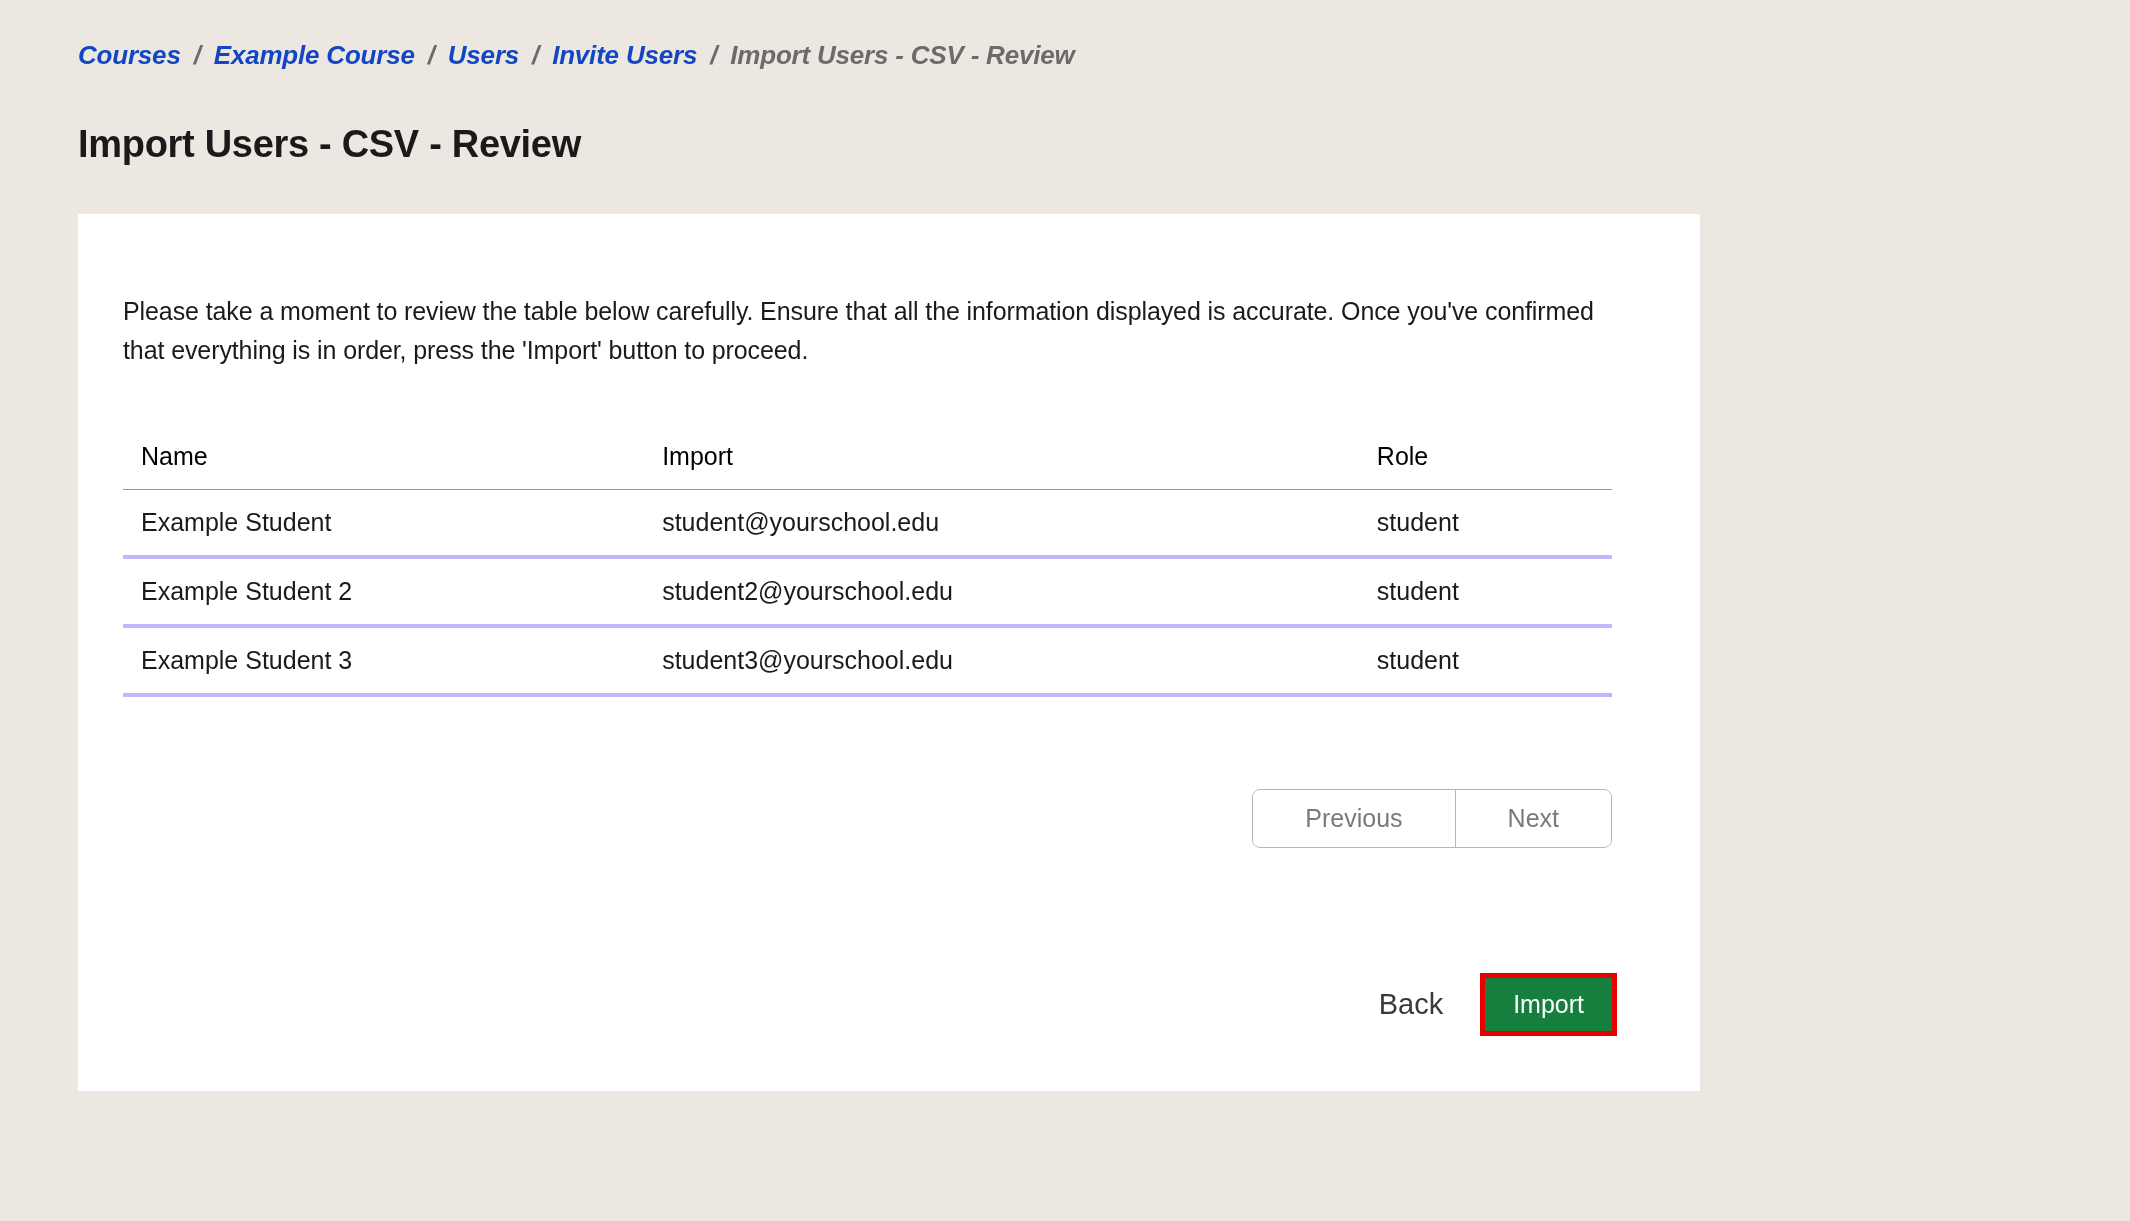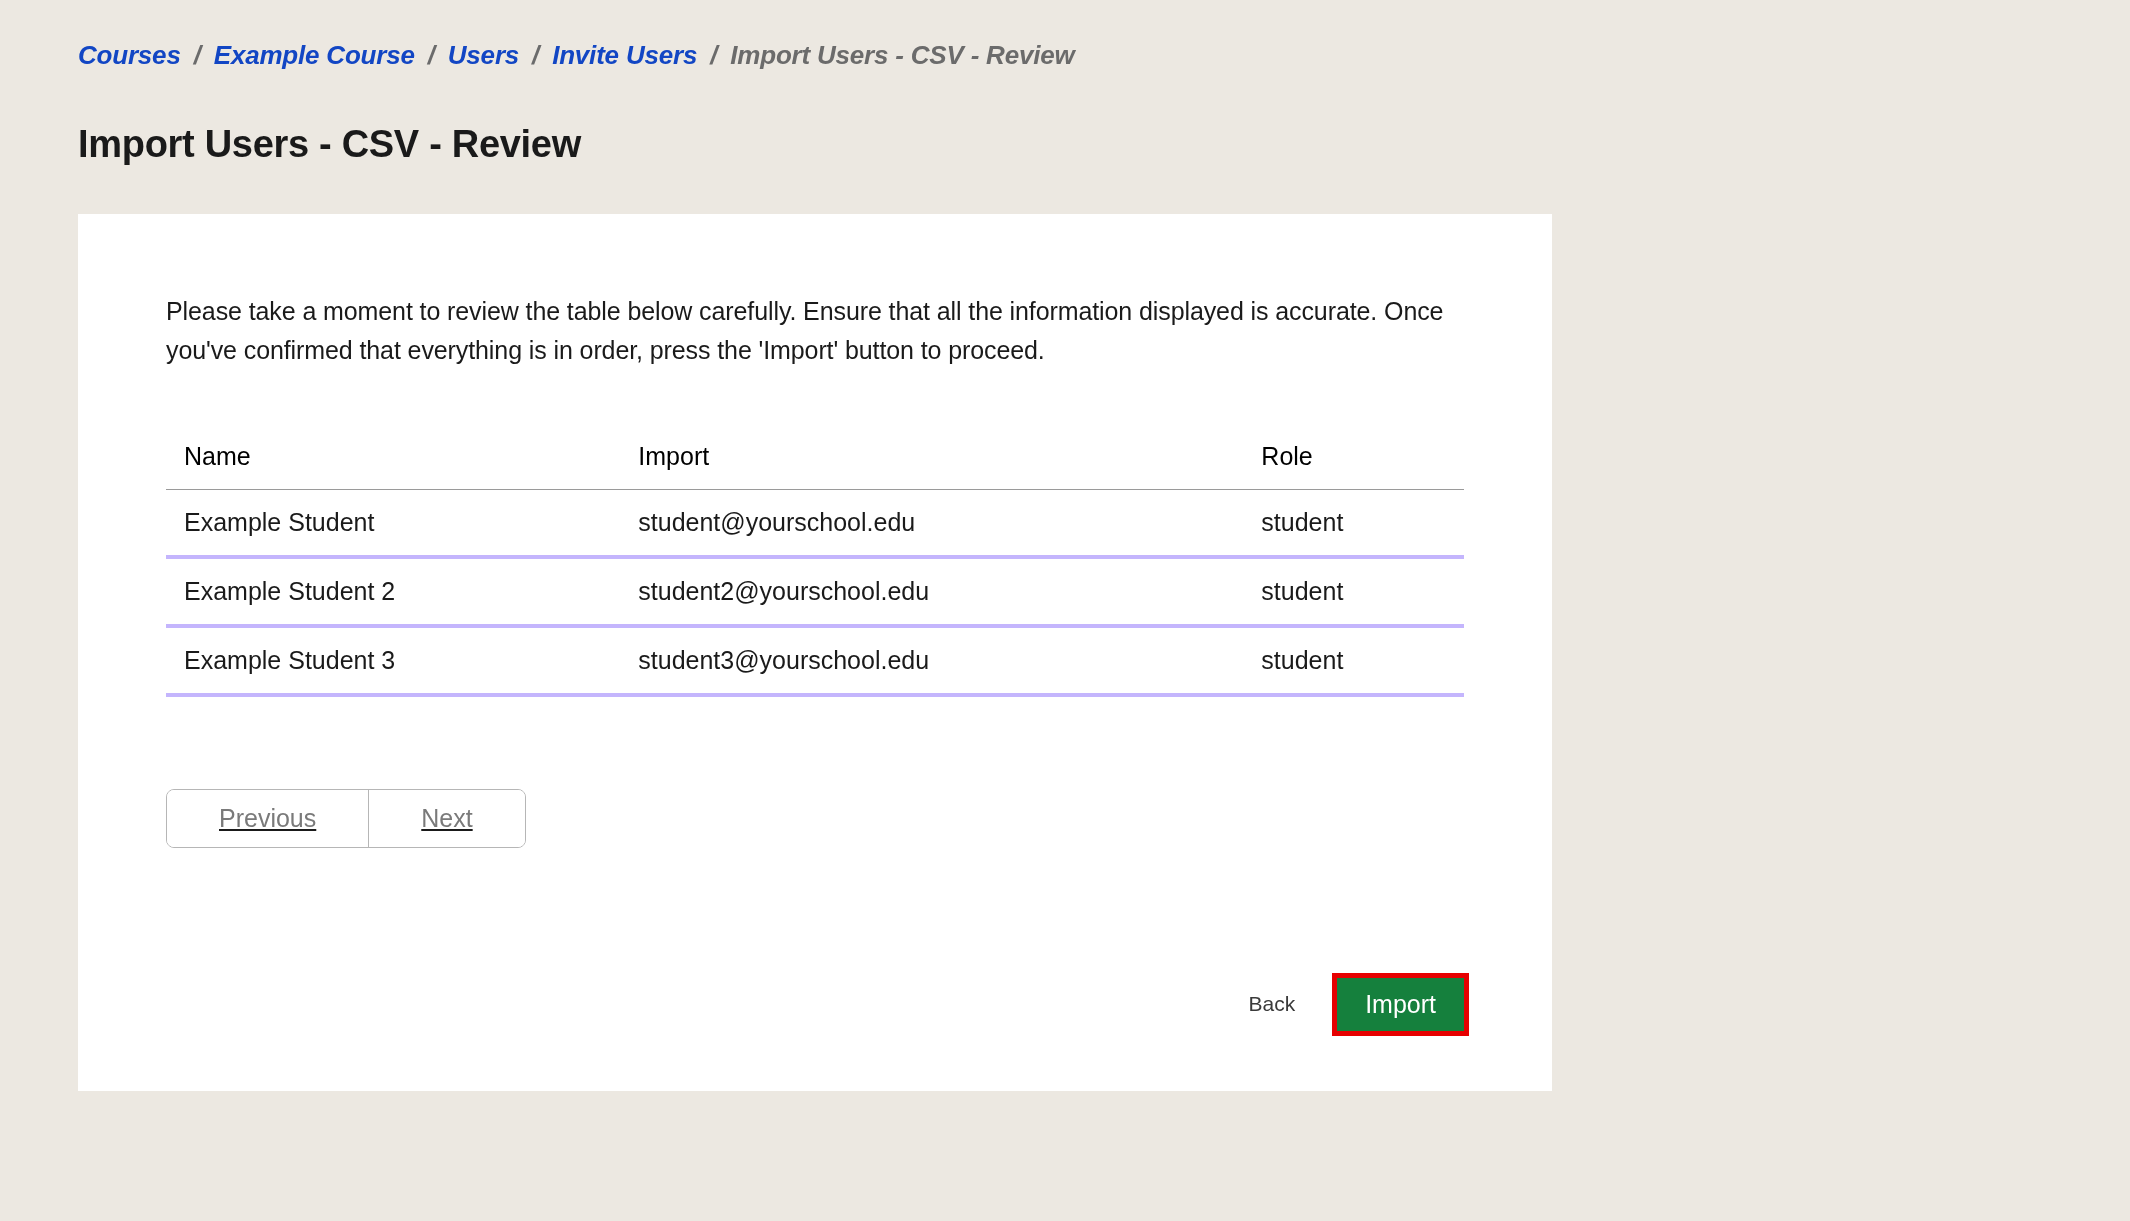--- a/index.html
+++ b/index.html
@@ -33,22 +33,22 @@
     }
     h1.page-title {
       font-size: 38px;
       font-weight: 600;
       color: #1a1a1a;
       margin-bottom: 48px;
       letter-spacing: -0.3px;
     }
     .card {
       background: #fff;
-      width: 1474px;
-      padding: 78px 88px 60px 88px;
+      width: 1622px;
+      padding: 78px 88px 60px 45px;
     }
     .intro {
       font-size: 25px;
       color: #1a1a1a;
       line-height: 1.55;
       margin-bottom: 58px;
       letter-spacing: -0.1px;
     }
     table.review {
       width: 100%;
@@ -65,23 +65,22 @@
     table.review td {
       padding: 18px 18px;
       border-bottom: 4px solid #c4b5fd;
       color: #1a1a1a;
     }
     table.review th:nth-child(1), table.review td:nth-child(1) { width: 35%; }
     table.review th:nth-child(2), table.review td:nth-child(2) { width: 48%; }
     table.review th:nth-child(3), table.review td:nth-child(3) { width: 17%; }
     .paginate-wrap {
       display: flex;
-      justify-content: flex-start;
+      justify-content: flex-end;
       margin-top: 92px;
-      text-decoration: underline;
     }
     .paginate {
       display: inline-flex;
       border: 1px solid #b6b6b6;
       border-radius: 8px;
       overflow: hidden;
     }
     .paginate button {
       background: #fff;
       border: none;
@@ -97,21 +96,21 @@
     .footer-btns {
       display: flex;
       justify-content: flex-end;
       gap: 28px;
       margin-top: 130px;
       align-items: center;
     }
     .btn-back {
       background: none;
       border: none;
-      font-size: 21px;
+      font-size: 29px;
       color: #3a3a3a;
       cursor: pointer;
       font-family: inherit;
       padding: 10px 14px;
     }
     .btn-import {
       background: #15803d;
       color: #fff;
       border: none;
       font-size: 25px;

